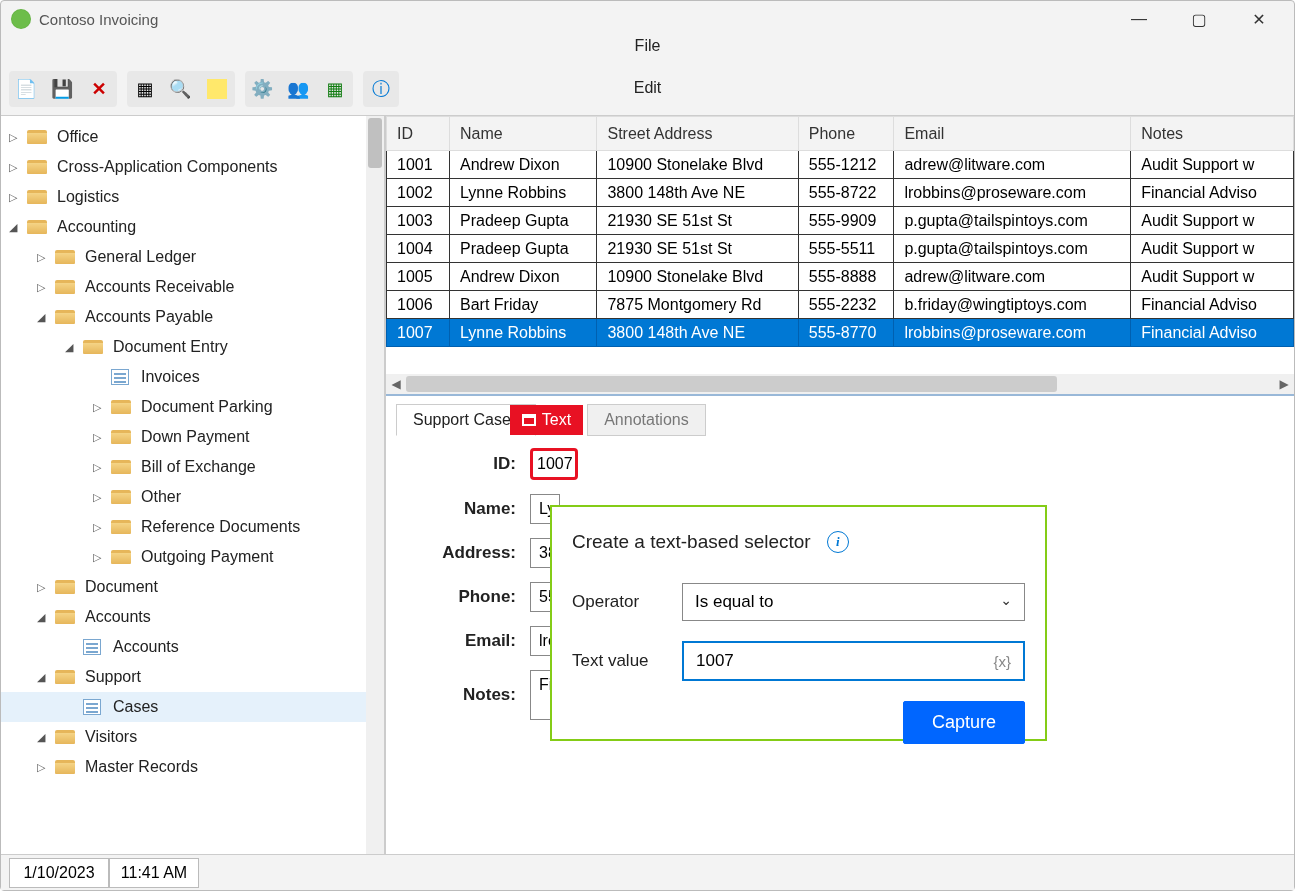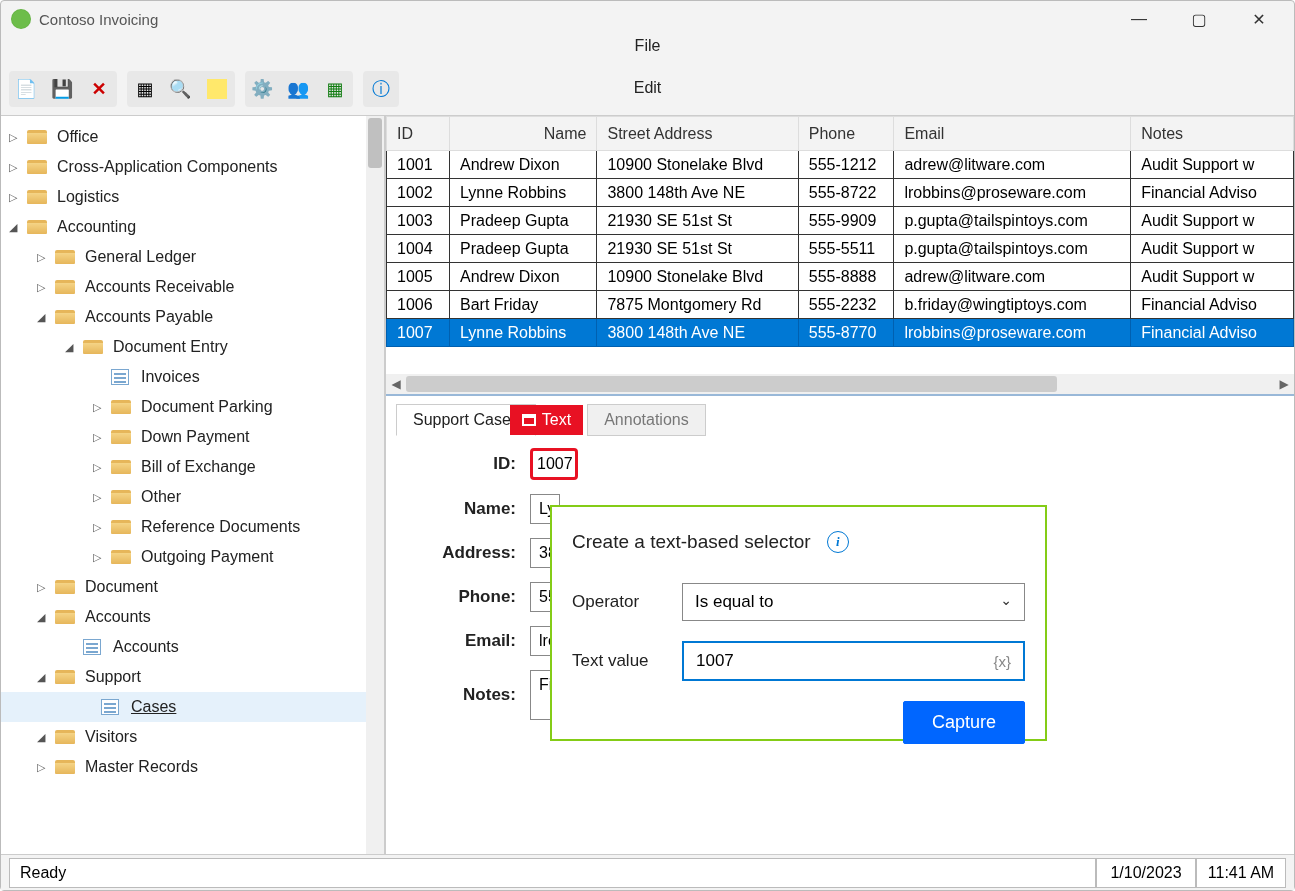--- a/index.html
+++ b/index.html
@@ -34,21 +34,21 @@
 .sidebar-scroll { position:absolute; right:0; top:0; bottom:0; width:18px; background:#f0f0f0; }
 .sidebar-scroll-thumb { position:absolute; top:2px; left:2px; right:2px; height:50px; background:#c0c0c0; border-radius:3px; }
 
 .main { flex: 1; display: flex; flex-direction: column; overflow: hidden; }
 
 .table-pane { height: 280px; border-bottom: 2px solid #99b8d8; overflow: hidden; display: flex; flex-direction: column; position:relative;}
 table { border-collapse: collapse; width: 100%; font-size: 16px; table-layout: fixed;}
 th { background: #f3f3f3; text-align: left; padding: 6px 10px; border: 1px solid #ddd; font-weight: normal; color: #333; height:34px;}
 td { padding: 4px 10px; border: 1px solid #333; height:28px; overflow: hidden; white-space: nowrap; }
 tr.selected td { background: #0078d4; color: #fff; border-color:#0060b0;}
-.col-id{width:62px;} .col-name{width:145px;text-align:right;} .col-addr{width:198px;} .col-phone{width:94px;} .col-email{width:233px;} .col-notes{width:160px;}
+.col-id{width:62px;} .col-name{width:145px;} .col-addr{width:198px;} .col-phone{width:94px;} .col-email{width:233px;} .col-notes{width:160px;}
 
 .hscroll { height: 20px; background: #f0f0f0; display: flex; align-items: center; margin-top: auto;}
 .hscroll-arrow { width: 20px; text-align: center; color: #666; font-size: 12px; cursor:pointer;}
 .hscroll-track { flex: 1; height: 16px; background: #f0f0f0; position: relative; }
 .hscroll-thumb { position: absolute; left: 0; width: 75%; top: 0; bottom: 0; background: #ccc; border-radius: 3px; }
 
 .detail-pane { flex: 1; padding: 8px 10px; position: relative; }
 .tabs { display: flex; gap: 4px; margin-bottom: 12px; align-items:center;}
 .tab { padding: 6px 16px; border: 1px solid #ccc; background: #f0f0f0; color: #777; font-size: 16px; cursor:pointer;}
 .tab.active { background: #fff; color: #222; border-bottom-color: #fff; }
@@ -218,21 +218,21 @@
           <div class="tree-item" style="padding-left: 64px;">
             <span class="tree-arrow"></span>
             <span class="doc-icon"></span>
             <span>Accounts</span>
           </div>
           <div class="tree-item" style="padding-left: 36px;">
             <span class="tree-arrow">◢</span>
             <span class="folder-icon"></span>
             <span>Support</span>
           </div>
-          <div class="tree-item selected" style="padding-left: 82px; text-decoration: underline;">
+          <div class="tree-item selected" style="padding-left: 64px;">
             <span class="tree-arrow"></span>
             <span class="doc-icon"></span>
             <span>Cases</span>
           </div>
           <div class="tree-item" style="padding-left: 36px;">
             <span class="tree-arrow">◢</span>
             <span class="folder-icon"></span>
             <span>Visitors</span>
           </div>
           <div class="tree-item" style="padding-left: 36px;">
@@ -361,21 +361,20 @@
           <div class="form-row">
             <div class="form-label">Notes:</div>
             <div class="form-input notes" style="width:30px;">Fin</div>
           </div>
         </div>
       </div>
     </div>
   </div>
 
   <div class="statusbar">
-    <div class="status-cell status-ready">Ready</div>
     <div class="status-cell status-date">1/10/2023</div>
     <div class="status-cell status-time">11:41 AM</div>
   </div>
 </div>
 
 <div class="popup">
   <div class="popup-title">
     <span>Create a text-based selector</span>
     <span class="info-icon">i</span>
   </div>

